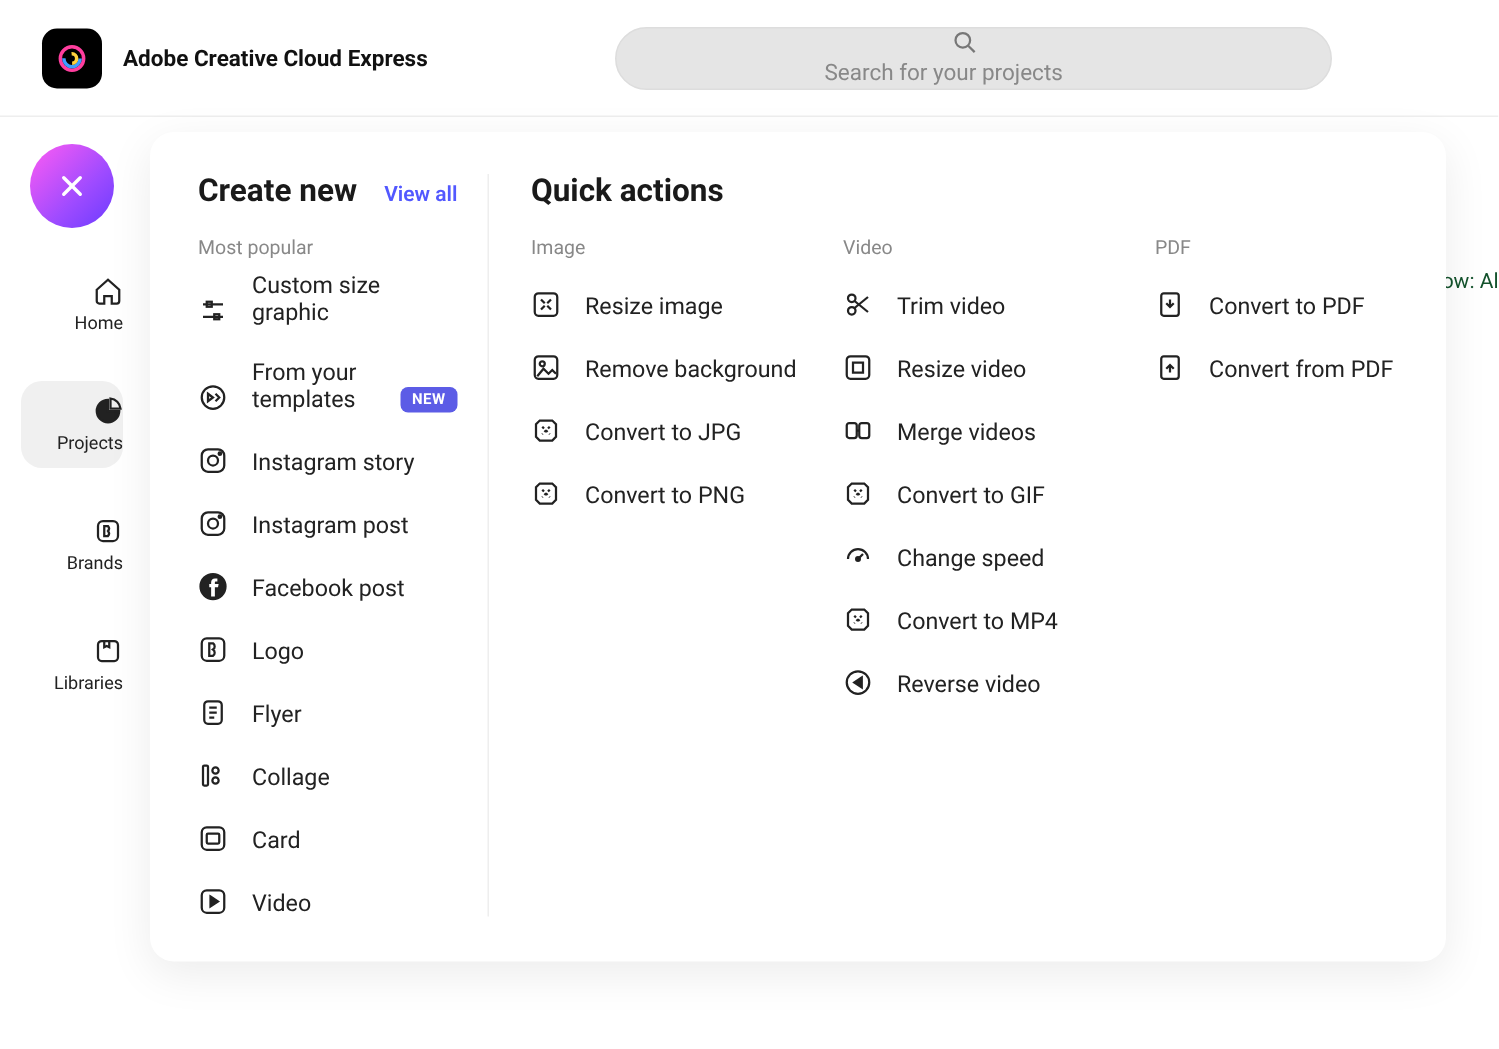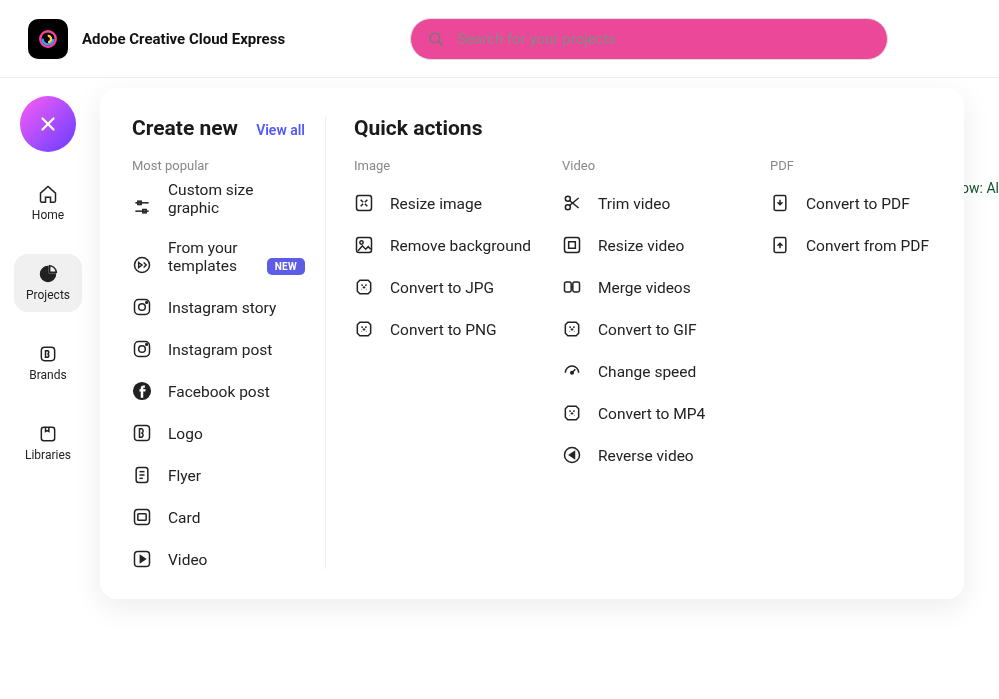--- a/index.html
+++ b/index.html
@@ -2,30 +2,30 @@
 <html><head>
 <meta charset="utf-8">
 <style>
   * { box-sizing: border-box; margin: 0; padding: 0; font-family: -apple-system, BlinkMacSystemFont, "Segoe UI", Roboto, Helvetica, Arial, sans-serif; }
   body { background:#fff; width:999px; height:699px; overflow:hidden; color:#222; }
   .topbar { display:flex; align-items:center; height:78px; padding:0 20px 0 28px; border-bottom:1px solid #eee; }
   .app-logo { width:40px; height:40px; border-radius:10px; background:#000; display:flex; align-items:center; justify-content:center; margin-right:14px; }
   .app-logo svg { width:28px; height:28px; }
   .app-title { font-weight:700; font-size:15px; color:#111; }
   .search-wrap { margin-left:125px; flex:0 0 478px; }
-  .search-box { display:flex; align-items:center; height:42px; border:1px solid #ddd; border-radius:22px; padding:0 16px; background:#ec4899; }
+  .search-box { display:flex; align-items:center; height:42px; border:1px solid #ddd; border-radius:22px; padding:0 16px; background:#e5e5e5;flex-direction:column; }
   .search-box svg { width:18px; height:18px; stroke:#777; margin-right:12px; }
   .search-box input { border:none; outline:none; font-size:15px; flex:1; color:#333; background:transparent; }
   .search-box input::placeholder { color:#888; }
 
   .main { display:flex; position:relative; }
   .sidebar { width:96px; padding-top:18px; display:flex; flex-direction:column; align-items:center; gap:22px; }
   .fab { width:56px; height:56px; border-radius:50%; display:flex; align-items:center; justify-content:center; background:linear-gradient(135deg,#ff5cf3 0%,#9f4bff 60%,#6a3bff 100%); color:#fff; cursor:pointer; }
   .fab svg { width:22px; height:22px; stroke:#fff; }
-  .nav-item { width:68px; display:flex; flex-direction:column; align-items:center; gap:4px; padding:10px 0; border-radius:14px; cursor:pointer; }
+  .nav-item { width:68px; display:flex; flex-direction:column; align-items:flex-end; gap:4px; padding:10px 0; border-radius:14px; cursor:pointer; }
   .nav-item.active { background:#f0f0f0; }
   .nav-item svg { width:20px; height:20px; stroke:#222; fill:none; }
   .nav-label { font-size:12px; color:#222; }
 
   .panel { position:absolute; left:100px; top:10px; width:864px; background:#fff; border-radius:16px; box-shadow:0 8px 30px rgba(0,0,0,.08); padding:28px 34px 30px 32px; display:flex; }
   .col-create { width:280px; border-right:1px solid #eee; padding-right:20px; }
   .col-quick { flex:1; padding-left:28px; }
   .panel-head { display:flex; align-items:baseline; justify-content:space-between; margin-bottom:18px; }
   .panel-title { font-size:21px; font-weight:700; color:#1a1a1a; }
   .view-all { font-size:14px; font-weight:600; color:#5258ff; cursor:pointer; }
@@ -180,20 +180,30 @@
                 <rect x="5" y="3" width="14" height="18" rx="3"></rect>
                 <line x1="9" y1="8" x2="15" y2="8"></line>
                 <line x1="9" y1="12" x2="15" y2="12"></line>
                 <line x1="9" y1="16" x2="13" y2="16"></line>
               </svg>
             </span>
           <span class="item-label">Flyer</span>
         </div>
         <div class="item-row">
           <span class="ico">
+              <svg viewBox="0 0 24 24" stroke-width="2.5">
+                <rect x="4" y="4" width="4" height="16" rx="1"></rect>
+                <circle cx="14" cy="8" r="2.5"></circle>
+                <circle cx="14" cy="16" r="2.5"></circle>
+              </svg>
+            </span>
+          <span class="item-label">Collage</span>
+        </div>
+        <div class="item-row">
+          <span class="ico">
               <svg viewBox="0 0 24 24">
                 <rect x="3" y="3" width="18" height="18" rx="4"></rect>
                 <rect x="7" y="8" width="10" height="8" rx="1"></rect>
               </svg>
             </span>
           <span class="item-label">Card</span>
         </div>
         <div class="item-row">
           <span class="ico">
               <svg viewBox="0 0 24 24">

